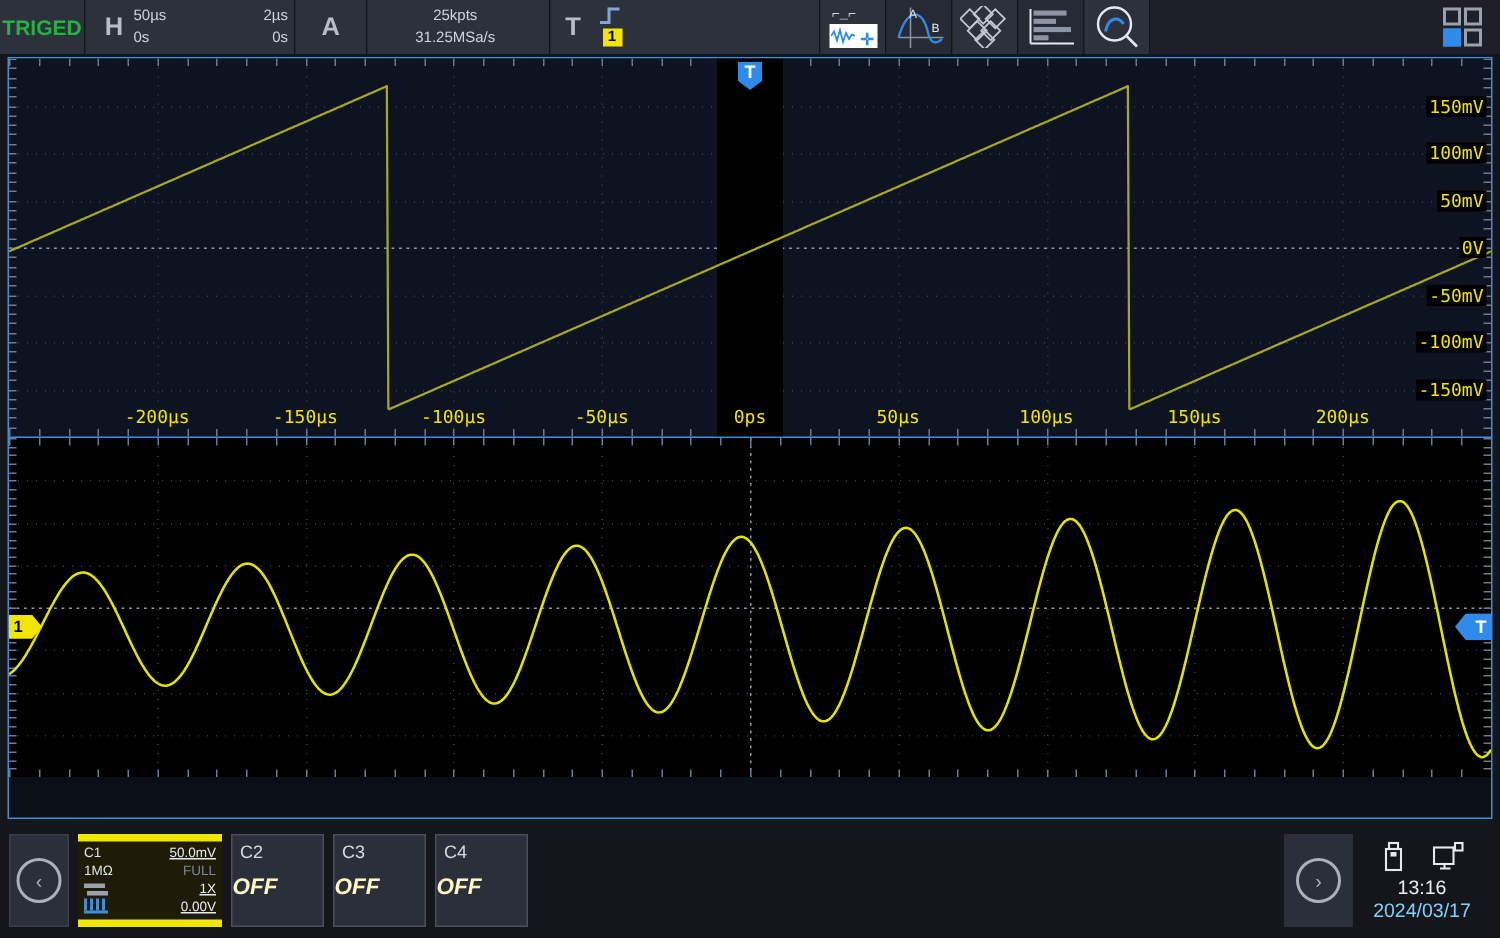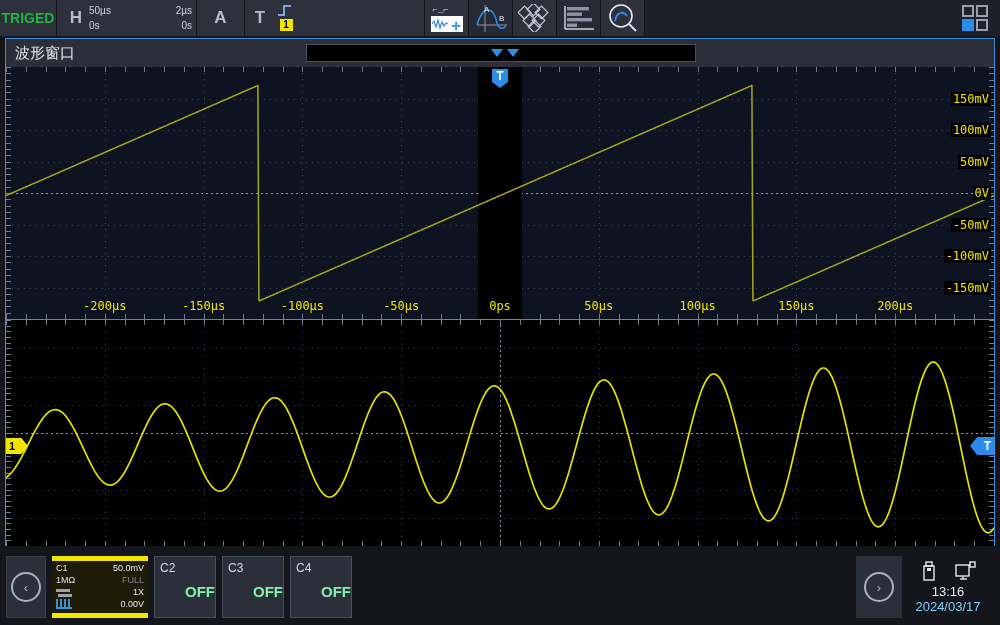--- a/index.html
+++ b/index.html
@@ -71,25 +71,25 @@
   .trigmark{position:absolute;width:24px;height:18px;background:#2e8bea;color:#fff;font-size:12px;font-weight:bold;
           line-height:18px;text-align:right;padding-right:3px;box-sizing:border-box;
           clip-path:polygon(100% 0,30% 0,0 50%,30% 100%,100% 100%);}
 
   
   .bottom{position:absolute;left:0;top:549px;width:1000px;height:76px;background:#14161b;display:flex;align-items:center;padding:0 6px;box-sizing:border-box;}
   .navbtn{width:40px;height:62px;background:#2b2f3a;display:flex;align-items:center;justify-content:center;border:1px solid #3a3f4b;box-sizing:border-box;}
   .circ{width:26px;height:26px;border:2px solid #aab0bc;border-radius:50%;display:flex;align-items:center;justify-content:center;color:#aab0bc;font-size:13px;}
   .chbox{width:62px;height:62px;margin-left:6px;background:#2b2f3a;border:1px solid #4a4f5c;box-sizing:border-box;position:relative;}
   .chbox .lbl{color:#d6dae2;font-size:12px;position:absolute;left:5px;top:4px;}
-  .chbox .off{color:#86efac;font-size:15px;font-weight:bold;position:absolute;left:0;right:0;top:26px;text-align:right;}
+  .chbox .off{color:#fef9c3;font-size:15px;font-weight:bold;position:absolute;left:0;right:0;top:26px;text-align:left;font-style:italic;}
   .c1box{width:96px;height:62px;margin-left:6px;background:#1e1c06;border-top:5px solid #f2e600;border-bottom:5px solid #f2e600;box-sizing:border-box;position:relative;padding:1px 4px;}
   .c1row{display:flex;justify-content:space-between;align-items:center;font-size:9px;line-height:12px;color:#dfe3ea;}
   .c1row .dim{color:#7f8694;}
-  .c1row .val{color:#e8ecf3;}
+  .c1row .val{color:#e8ecf3;text-decoration:underline;}
   .ico-coup{width:16px;height:9px;position:relative;}
   .ico-coup i{position:absolute;height:3px;background:#9aa2b2;}
   .ico-bw{width:16px;height:8px;background:repeating-linear-gradient(to right,#3f8fd8 0 2px,transparent 2px 4px);border-bottom:2px solid #3f8fd8;}
   .labox{width:78px;height:62px;margin-left:6px;background:#2b2f3a;border:1px solid #4a4f5c;box-sizing:border-box;position:relative;}
   .labox .lbl{color:#d6dae2;font-size:12px;position:absolute;left:5px;top:3px;}
   .labox .n{color:#d6dae2;font-size:10px;position:absolute;left:5px;bottom:3px;}
   .labox .z{color:#d6dae2;font-size:10px;position:absolute;right:7px;top:15px;}
   .lagrid{position:absolute;left:24px;top:14px;display:grid;grid-template-columns:repeat(4,9px);grid-auto-rows:8px;gap:3px;}
   .lagrid div{background:#878e9c;}
   .bfill{flex:1;}
@@ -122,20 +122,30 @@
           <span>0s</span>
           <span>0s</span>
         </div>
       </div>
     </div>
 
     <div class="tb-cell agroup">
       <div class="bigletter">A</div>
     </div>
 
+    <div class="tb-cell acq">
+      <div class="twoline">
+        <div class="r">
+            <span>25kpts</span>
+          </div>
+        <div class="r">
+            <span>31.25MSa/s</span>
+          </div>
+      </div>
+    </div>
 
     <div class="tb-cell tgroup">
       <div class="bigletter">T</div>
       <div class="trig-col">
         <div class="edge-ico">
           <i style="left:0;top:9px;width:6px;height:2px;"></i>
           <i style="left:5px;top:0;width:2px;height:11px;"></i>
           <i style="left:6px;top:0;width:7px;height:2px;"></i>
         </div>
         <div class="badge1">1</div>
@@ -203,27 +213,20 @@
         <div></div>
         <div></div>
         <div class="on"></div>
         <div></div>
       </div>
     </div>
   </div>
 
   <div class="scope">
 
-    <div class="titlebar">
-      <div class="tt">波形窗口</div>
-      <div class="zoombar">
-        <div class="zmark" style="left:184px;"></div>
-        <div class="zmark" style="left:200px;"></div>
-      </div>
-    </div>
 
     <div class="pane pane-main">
       <div class="grid" id="grid-main">
           <div class="vdot" style="left:99px"></div>
           <div class="vdot" style="left:198px"></div>
           <div class="vdot" style="left:296px"></div>
           <div class="vdot" style="left:395px"></div>
           <div class="center-v" style="left:494px"></div>
           <div class="vdot" style="left:593px"></div>
           <div class="vdot" style="left:692px"></div>

